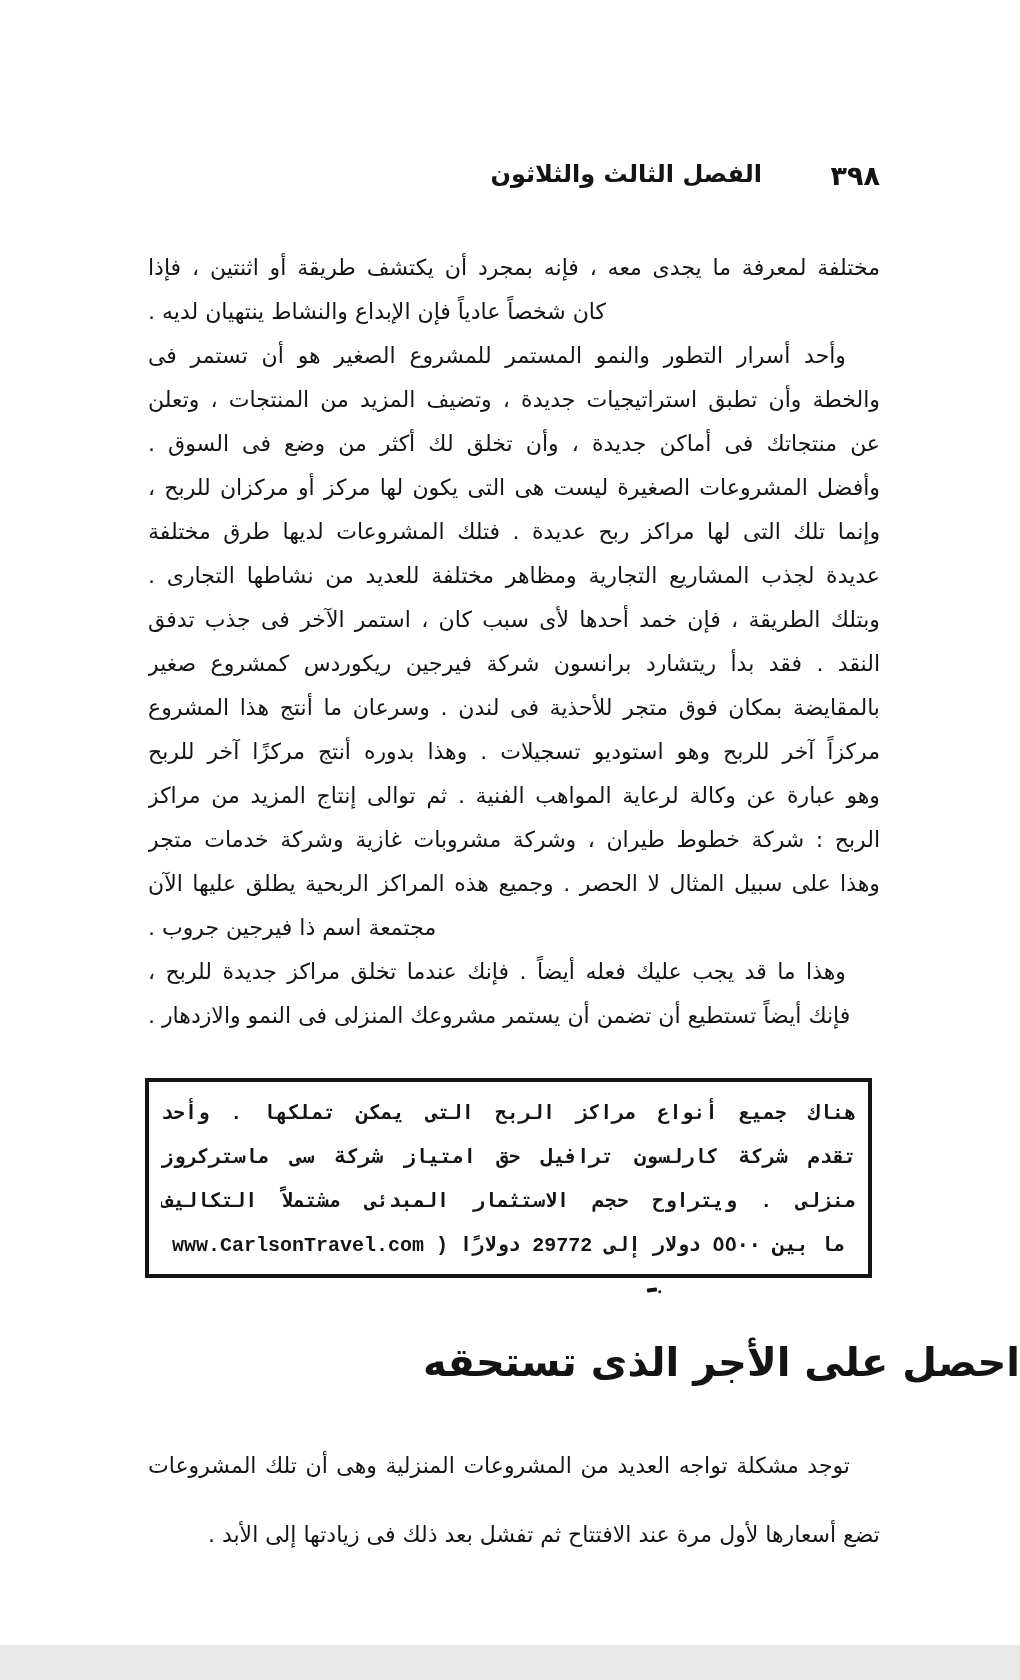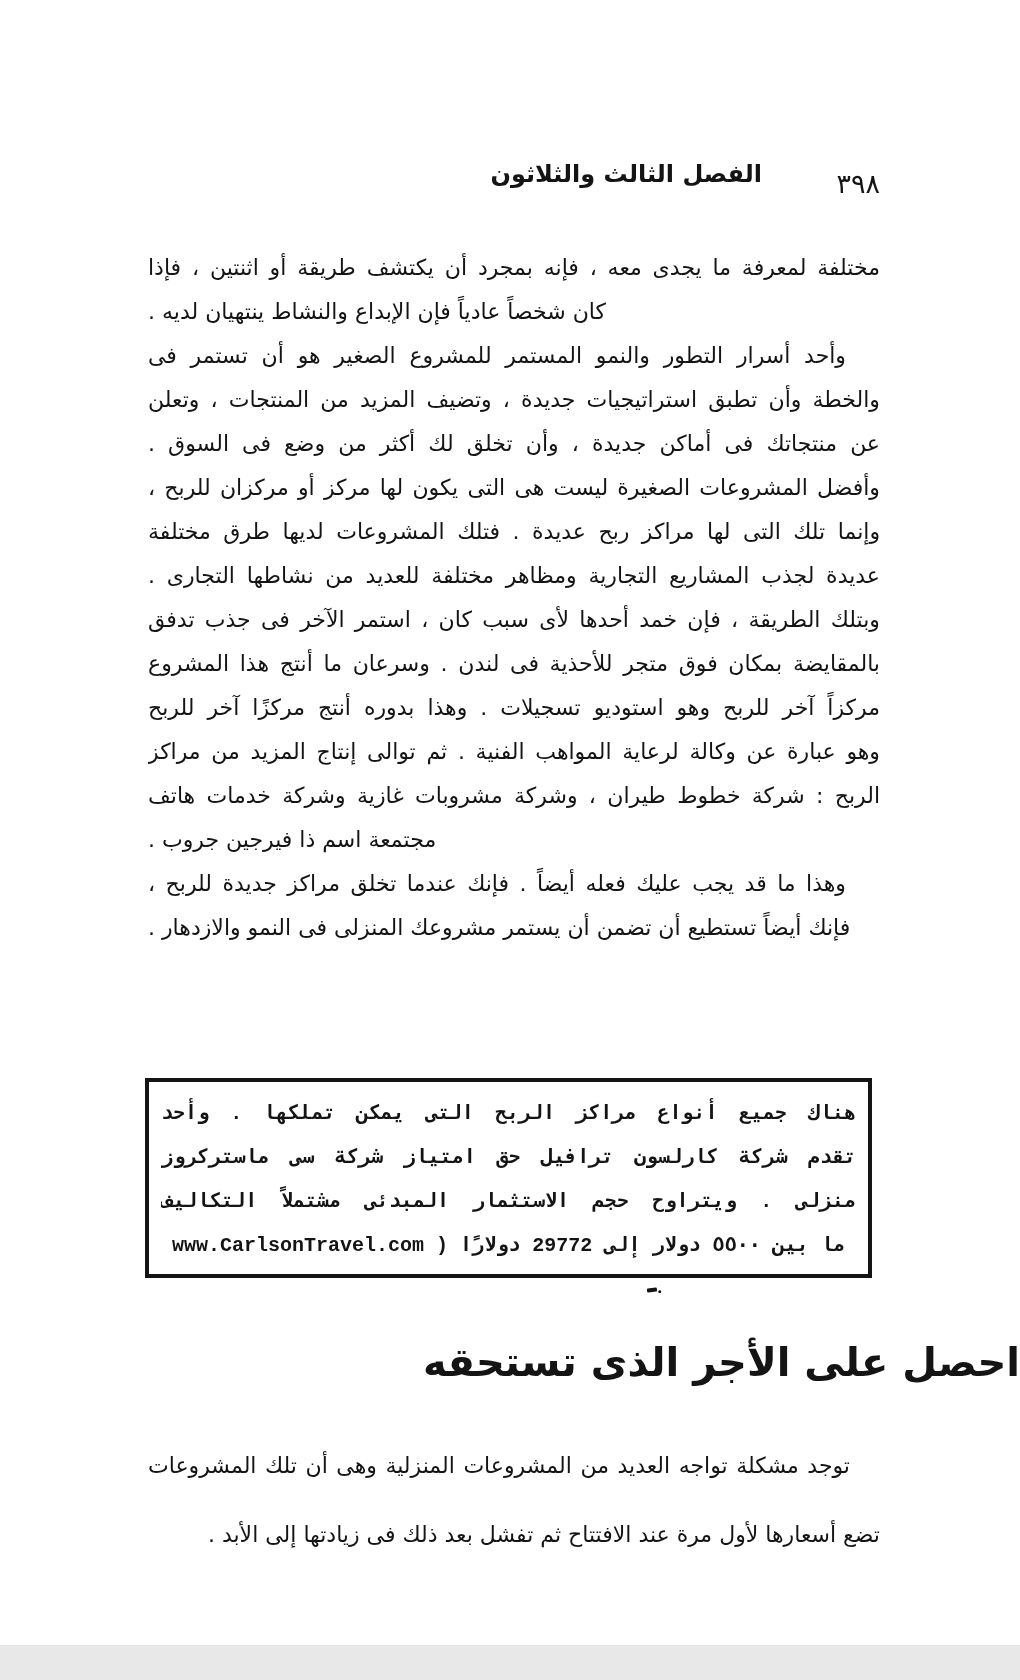--- a/index.html
+++ b/index.html
@@ -13,22 +13,22 @@
     direction:rtl;
     overflow:hidden;
   }
   
   .header{position:absolute;top:160px;right:0;left:0;height:42px;}
   .chapter-title{
     position:absolute;right:258px;top:0;
     font-size:24px;font-weight:bold;white-space:nowrap;
   }
   .page-number{
-    position:absolute;right:140px;top:8px;
-    font-size:27px;font-weight:normal;letter-spacing:7px;white-space:nowrap;
+    position:absolute;right:140px;top:0;
+    font-size:27px;font-weight:bold;letter-spacing:7px;white-space:nowrap;
   }
   
   .body-text{position:absolute;top:246px;right:140px;left:148px;}
   .para .line{
     height:44px;line-height:44px;
     font-size:22px;
     text-align:justify;text-align-last:justify;
     overflow:hidden;white-space:normal;
   }
   .para .line:last-child{text-align:left;text-align-last:auto;}
@@ -98,24 +98,26 @@
         <div class="line">كان شخصاً عادياً فإن الإبداع والنشاط ينتهيان لديه .</div>
       </div>
     <div class="para indent">
         <div class="line">وأحد أسرار التطور والنمو المستمر للمشروع الصغير هو أن تستمر فى المسار</div>
         <div class="line">والخطة وأن تطبق استراتيجيات جديدة ، وتضيف المزيد من المنتجات ، وتعلن</div>
         <div class="line">عن منتجاتك فى أماكن جديدة ، وأن تخلق لك أكثر من وضع فى السوق .</div>
         <div class="line">وأفضل المشروعات الصغيرة ليست هى التى يكون لها مركز أو مركزان للربح ،</div>
         <div class="line">وإنما تلك التى لها مراكز ربح عديدة . فتلك المشروعات لديها طرق مختلفة</div>
         <div class="line">عديدة لجذب المشاريع التجارية ومظاهر مختلفة للعديد من نشاطها التجارى .</div>
         <div class="line">وبتلك الطريقة ، فإن خمد أحدها لأى سبب كان ، استمر الآخر فى جذب تدفق</div>
+        <div class="line">النقد . فقد بدأ ريتشارد برانسون شركة فيرجين ريكوردس كمشروع صغير</div>
         <div class="line">بالمقايضة بمكان فوق متجر للأحذية فى لندن . وسرعان ما أنتج هذا المشروع</div>
         <div class="line">مركزاً آخر للربح وهو استوديو تسجيلات . وهذا بدوره أنتج مركزًا آخر للربح</div>
         <div class="line">وهو عبارة عن وكالة لرعاية المواهب الفنية . ثم توالى إنتاج المزيد من مراكز</div>
-        <div class="line">الربح : شركة خطوط طيران ، وشركة مشروبات غازية وشركة خدمات هاتف</div>
+        <div class="line">الربح : شركة خطوط طيران ، وشركة مشروبات غازية وشركة خدمات متجر</div>
+        <div class="line">وهذا على سبيل المثال لا الحصر . وجميع هذه المراكز الربحية يطلق عليها الآن</div>
         <div class="line">مجتمعة اسم ذا فيرجين جروب .</div>
       </div>
     <div class="para indent">
         <div class="line">وهذا ما قد يجب عليك فعله أيضاً . فإنك عندما تخلق مراكز جديدة للربح ،</div>
         <div class="line">فإنك أيضاً تستطيع أن تضمن أن يستمر مشروعك المنزلى فى النمو والازدهار .</div>
       </div>
   </div>
 
   <div class="callout">
       <div class="line">هناك جميع أنواع مراكز الربح التى يمكن تملكها . وأحد الأمثلة على ذلك :</div>

